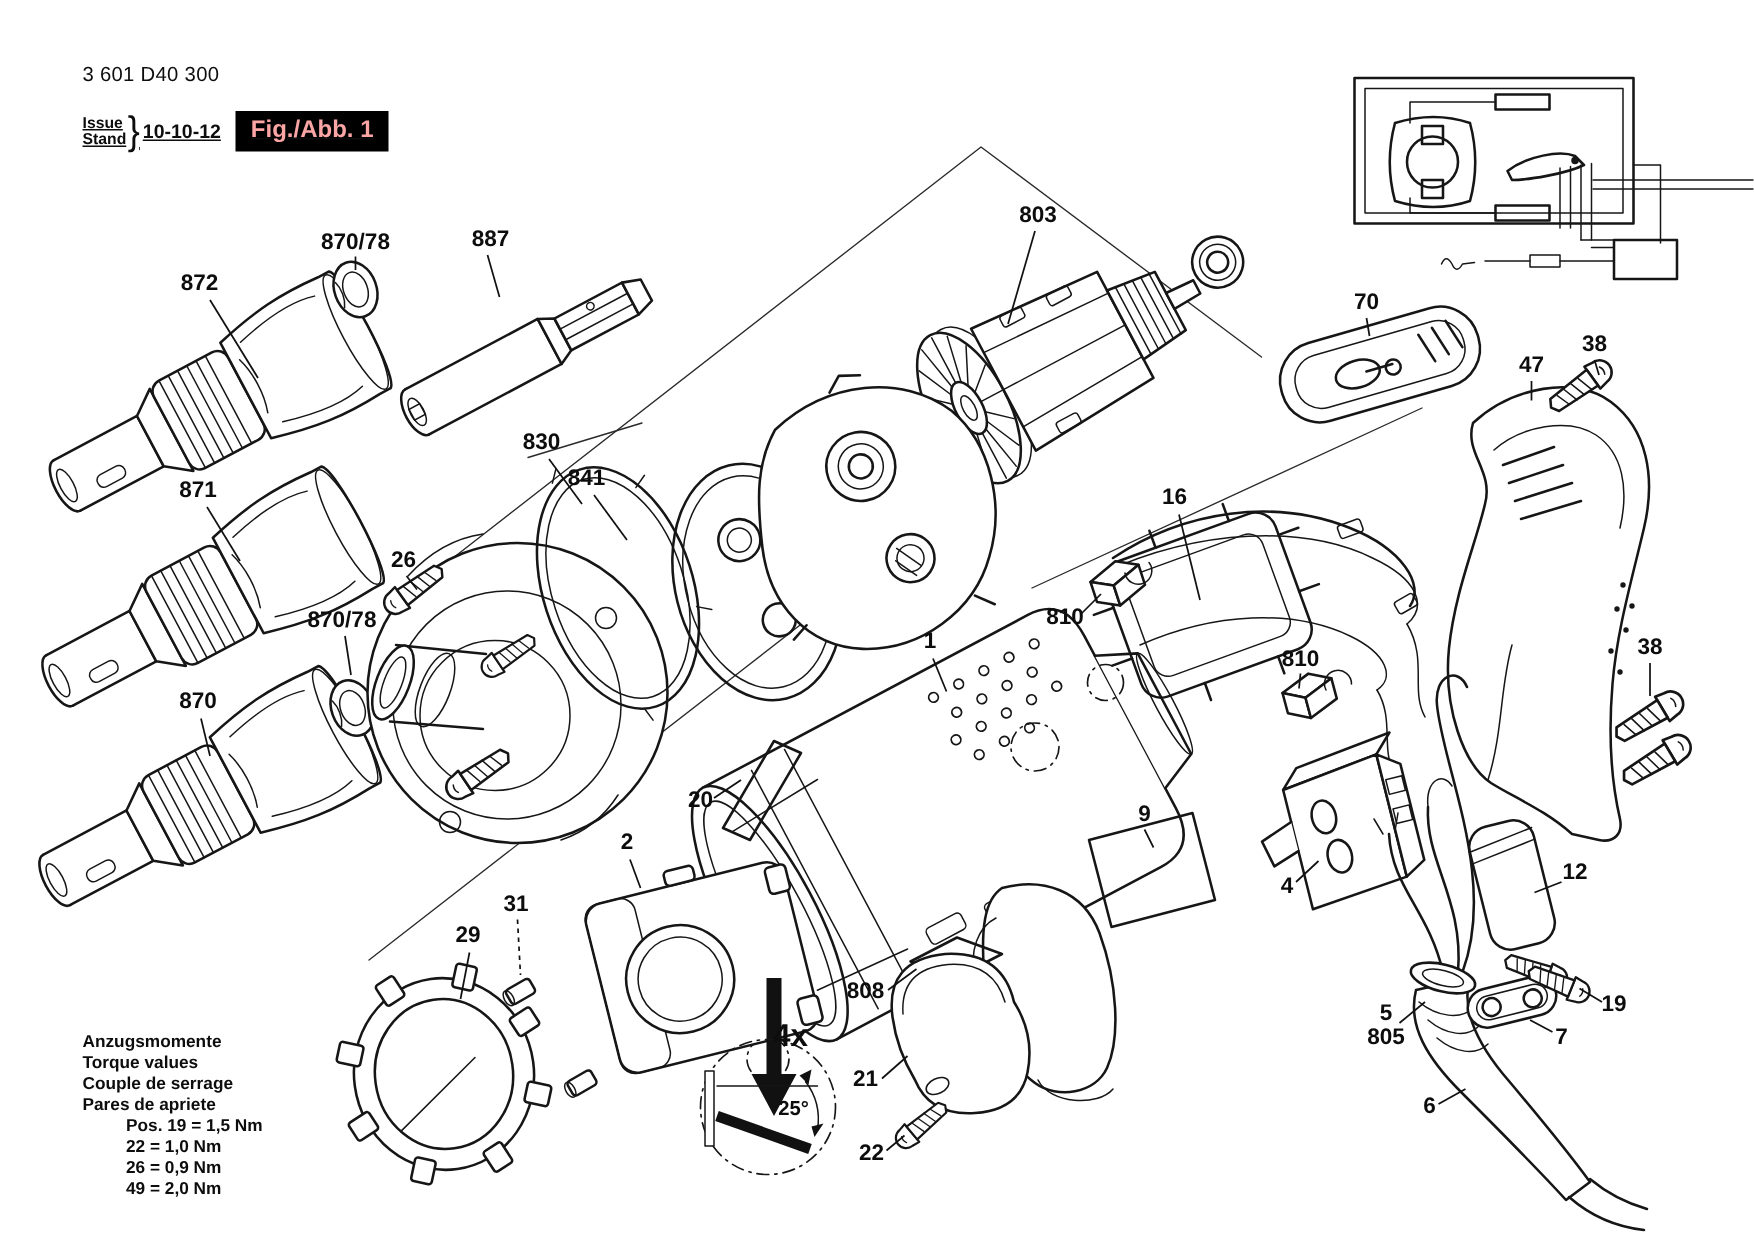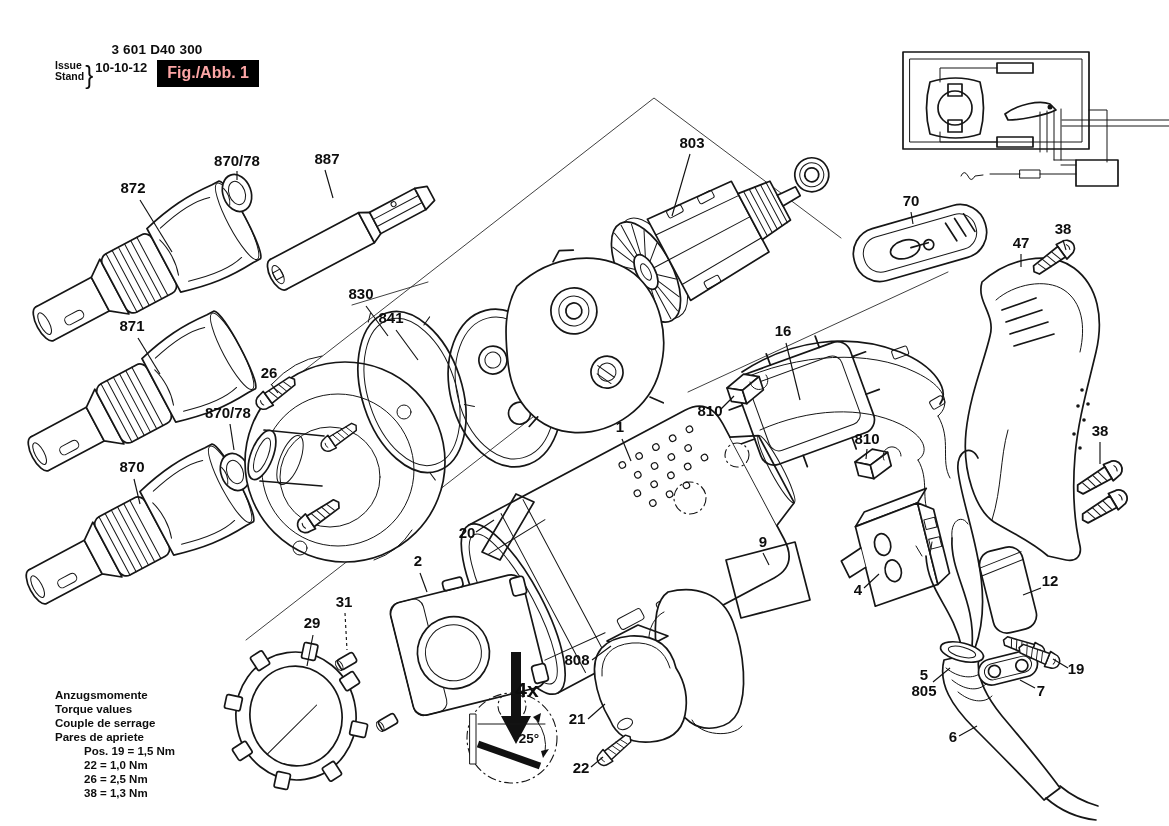--- a/index.html
+++ b/index.html
@@ -12,22 +12,22 @@
   .cline{stroke:#2a2a2a;stroke-width:0.9;}
   .dash{stroke-dasharray:8 4 1.5 4;stroke-width:1.1;}
   .leader{fill:none;stroke:#111;stroke-width:1.15;}
   .leader.dashed{stroke-dasharray:3 3;}
   .callout text{font-size:15px;font-weight:bold;fill:#0d0d0d;text-anchor:middle;}
   .anno-big{font-size:21px;font-weight:bold;fill:#0d0d0d;text-anchor:middle;}
   .anno-sm{font-size:13.5px;font-weight:bold;fill:#0d0d0d;text-anchor:middle;}
   
   .block{position:absolute;font-size:12px;line-height:1.25;color:#0d0d0d;}
   #header-block{left:55px;top:42px;}
-  #type-number{font-size:13.5px;font-weight:700;letter-spacing:.2px;text-align:center;}
-  .issue-row{display:flex;align-items:flex-start;margin-top:1px;}
+  #type-number{font-size:13.5px;font-weight:400;letter-spacing:.2px;}
+  .issue-row{display:flex;align-items:center;margin-top:14px;text-decoration:underline;}
   .issue-stand{display:flex;flex-direction:column;font-size:10.5px;line-height:1.05;font-weight:600;}
   .brace{font-size:24px;font-weight:400;margin:0 2px 0 1px;transform:scaleY(1.1);}
   .issue-date{font-size:13px;font-weight:600;}
   .figbox{background:#000;color:#fca5a5;font-size:16px;font-weight:bold;padding:3px 10px 4px 10px;margin-left:10px;white-space:nowrap;}
   #torque-block{left:55px;top:688px;font-size:11.5px;font-weight:600;line-height:1.22;}
   #torque-block .entries div{white-space:pre;padding-left:29px;}
   #torque-block .entries div:not(:first-child){padding-left:29px;}
   #mods-block{left:788px;top:738px;font-size:11.5px;font-weight:600;line-height:1.22;}
 </style>
 </head>
@@ -560,19 +560,19 @@
 </div>
 
 <div class="block" id="torque-block">
   <div>Anzugsmomente</div>
   <div>Torque values</div>
   <div>Couple de serrage</div>
   <div>Pares de apriete</div>
   <div class="entries">
     <div>Pos. 19 = 1,5 Nm</div>
     <div>22 = 1,0 Nm</div>
-    <div>26 = 2,5 Nm</div>
-    <div>38 = 1,3 Nm</div>
+    <div>26 = 0,9 Nm</div>
+    <div>49 = 2,0 Nm</div>
   </div>
 </div>
 
 
 </div>
 
 </body></html>

